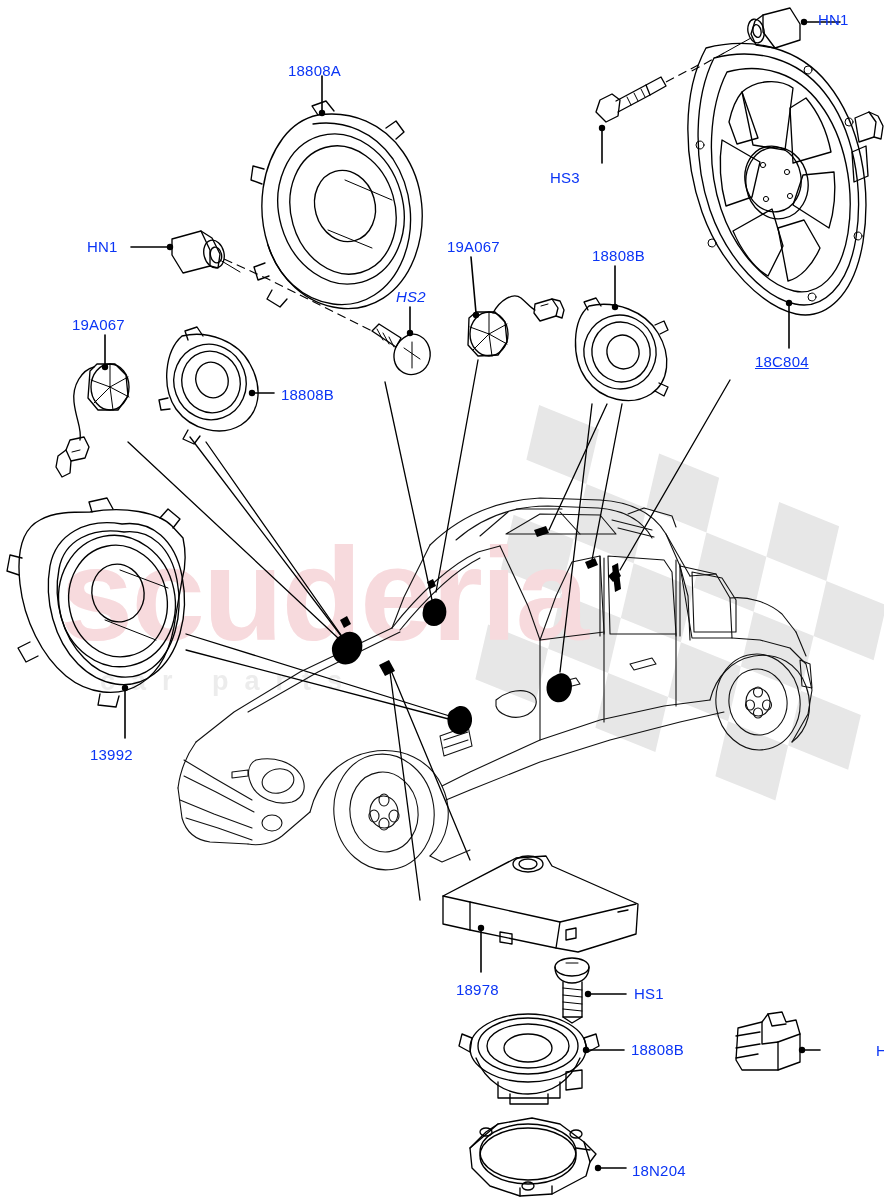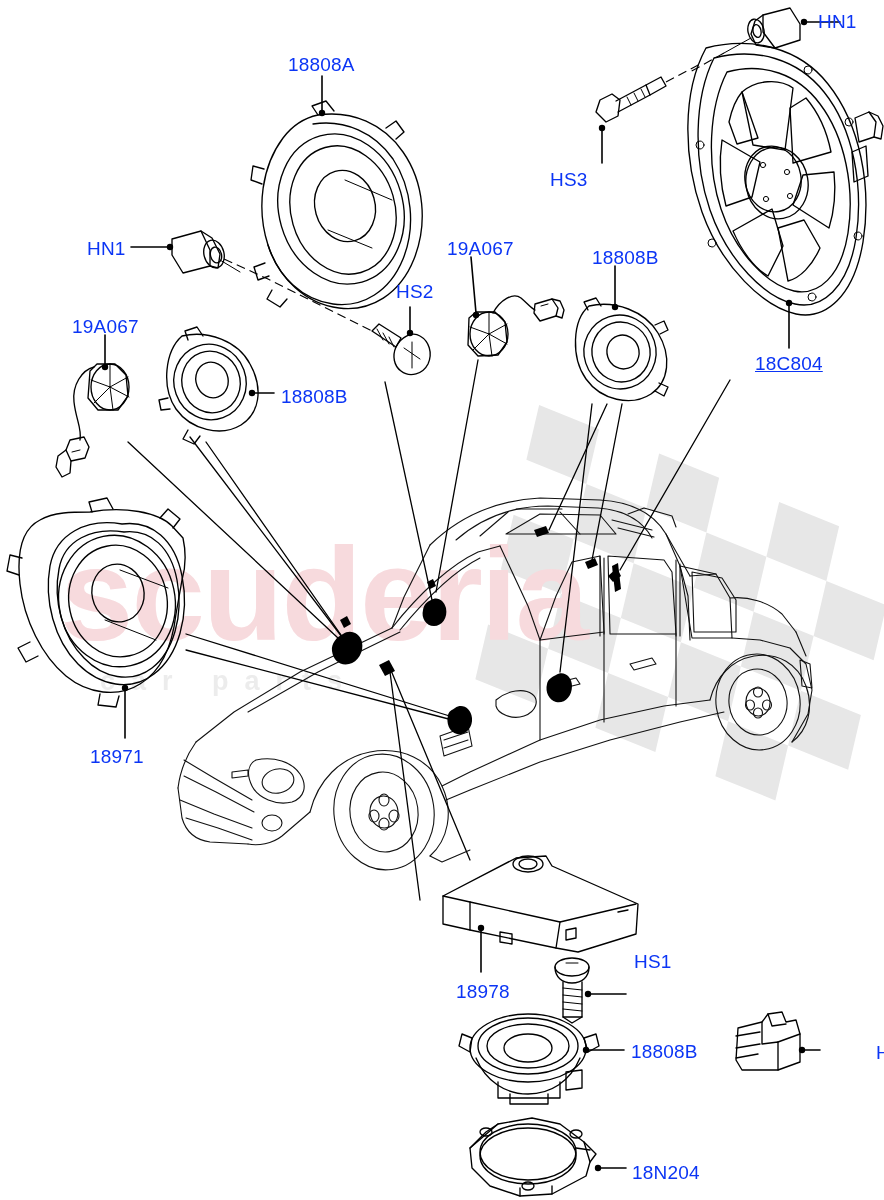--- a/index.html
+++ b/index.html
@@ -1,19 +1,19 @@
 <!DOCTYPE html>
 <html><head>
 <meta charset="utf-8">
 <style>
   html,body{margin:0;padding:0;background:#fff;}
   body{width:884px;height:1200px;overflow:hidden;font-family:"Liberation Sans",sans-serif;}
   #sheet{position:relative;width:884px;height:1200px;background:#ffffff;}
   #artwork{position:absolute;left:0;top:0;width:884px;height:1200px;}
-  .lbl{position:absolute;color:#0b35f5;font-family:"Liberation Sans",sans-serif;font-size:19px;font-weight:400;letter-spacing:.2px;white-space:nowrap;line-height:1;}
+  .lbl{position:absolute;color:#0b35f5;font-family:"Liberation Sans",sans-serif;font-size:15px;font-weight:400;letter-spacing:.2px;white-space:nowrap;line-height:1;}
   .wm{position:absolute;pointer-events:none;}
 </style>
 </head>
 <body>
 
 <div id="sheet">
 
   <svg id="artwork" viewBox="0 0 884 1200" xmlns="http://www.w3.org/2000/svg">
     <defs>
       <style>
@@ -478,30 +478,30 @@
       <ellipse class="ln" cx="486" cy="1132" rx="6" ry="4"></ellipse>
       <ellipse class="ln" cx="576" cy="1134" rx="6" ry="4"></ellipse>
       <ellipse class="ln" cx="528" cy="1186" rx="6" ry="4"></ellipse>
       <path class="ln" d="M576,1148 L590,1150"></path>
     </g>
     <line class="lead" x1="600" y1="1168" x2="626" y2="1168"></line>
     <circle class="blob" cx="598" cy="1168" r="3.2"></circle>
 
   </svg>
 
-  <div class="lbl" style="left:288px;top:55px;">18808A</div>
+  <div class="lbl" style="left:288px;top:63px;">18808A</div>
   <div class="lbl" style="left:87px;top:239px;">HN1</div>
   <div class="lbl" style="left:818px;top:12px;">HN1</div>
   <div class="lbl" style="left:550px;top:170px;">HS3</div>
   <div class="lbl" style="left:447px;top:239px;">19A067</div>
   <div class="lbl" style="left:592px;top:248px;">18808B</div>
   <div class="lbl" style="left:755px;top:354px;text-decoration:underline;">18C804</div>
   <div class="lbl" style="left:72px;top:317px;">19A067</div>
-  <div class="lbl" style="left:396px;top:282px;">HS2</div>
+  <div class="lbl" style="left:396px;top:289px;font-style:italic;">HS2</div>
   <div class="lbl" style="left:281px;top:387px;">18808B</div>
-  <div class="lbl" style="left:90px;top:747px;">18971</div>
+  <div class="lbl" style="left:90px;top:747px;">13992</div>
   <div class="lbl" style="left:456px;top:982px;text-align:center;">18978</div>
-  <div class="lbl" style="left:634px;top:952px;">HS1</div>
+  <div class="lbl" style="left:634px;top:986px;">HS1</div>
   <div class="lbl" style="left:631px;top:1042px;">18808B</div>
   <div class="lbl" style="left:876px;top:1043px;">HC1</div>
   <div class="lbl" style="left:632px;top:1163px;">18N204</div>
 
 </div>
 
 </body></html>

